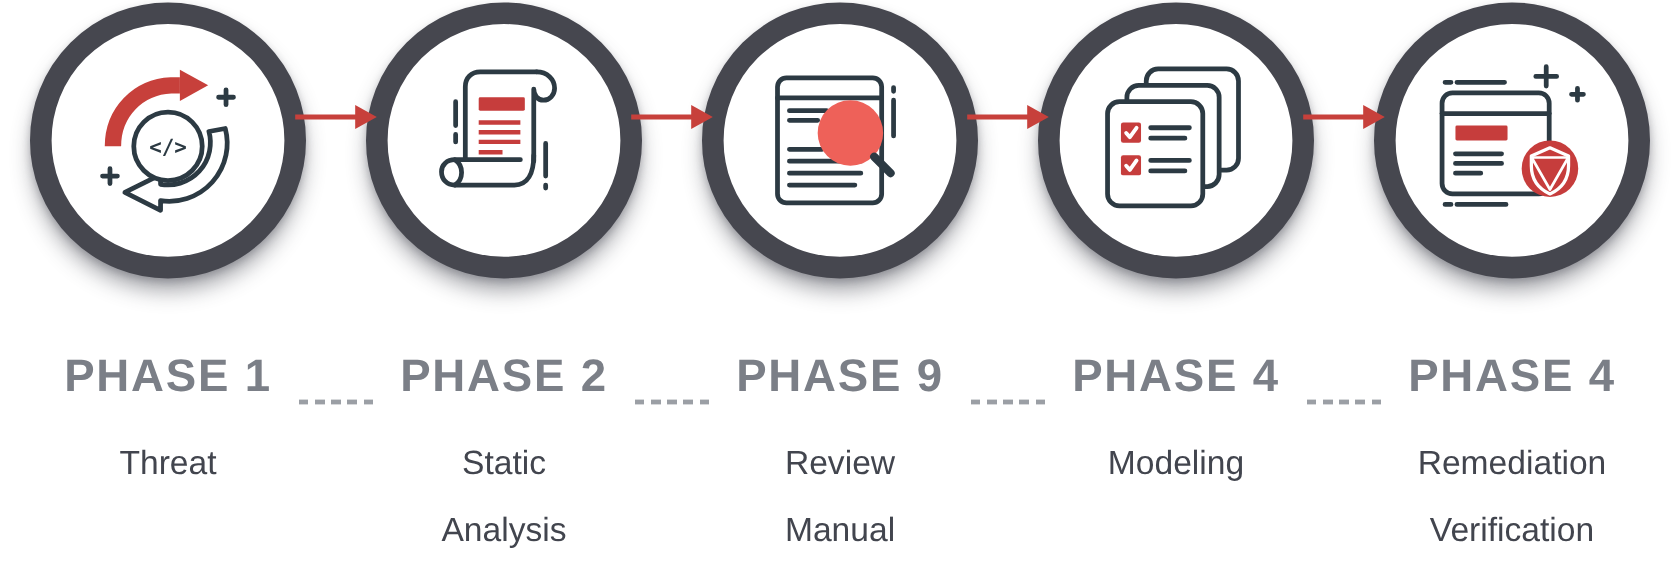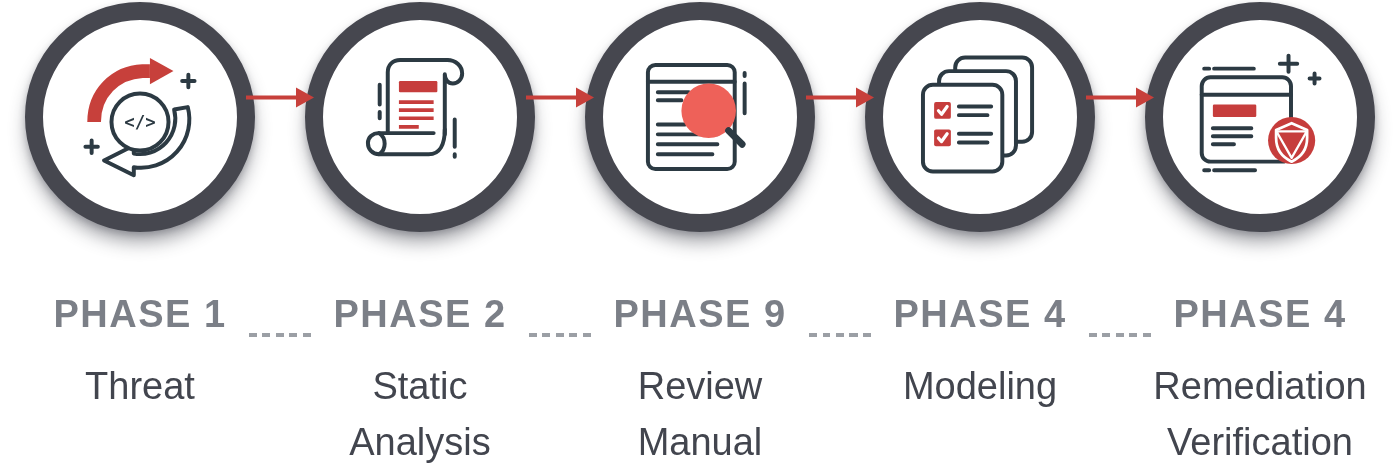--- a/index.html
+++ b/index.html
@@ -18,21 +18,21 @@
     box-shadow:0 12px 18px -2px rgba(62,64,76,.48), 0 3px 6px rgba(62,64,76,.25);
     display:flex; align-items:center; justify-content:center;
   }
   .circle svg{width:124px;height:124px;overflow:visible;}
   .phase{
     position:absolute; top:294px; left:0; width:100%;
     font-size:38px; font-weight:600; letter-spacing:1.5px; color:var(--phase_label); line-height:40px;
   }
   .name{
     position:absolute; top:358px; left:0; width:100%;
-    font-size:38px; font-weight:500; color:var(--phase_name); line-height:56px;
+    font-size:28px; font-weight:500; color:var(--phase_name); line-height:56px;
   }
   .arrow{position:absolute; top:84px; width:70px; height:27px;}
   .arrow line{stroke:var(--arrow_red); stroke-width:4.2;}
   .arrow polygon{fill:var(--arrow_red);}
   .dash-sep{
     position:absolute; top:333px; width:62px; height:4px;
     background:repeating-linear-gradient(90deg, var(--dash) 0 8px, transparent 8px 13.5px);
   }
   
   .ic-s{stroke:var(--icon_stroke); fill:none; stroke-width:3.2; stroke-linecap:round; stroke-linejoin:round;}

